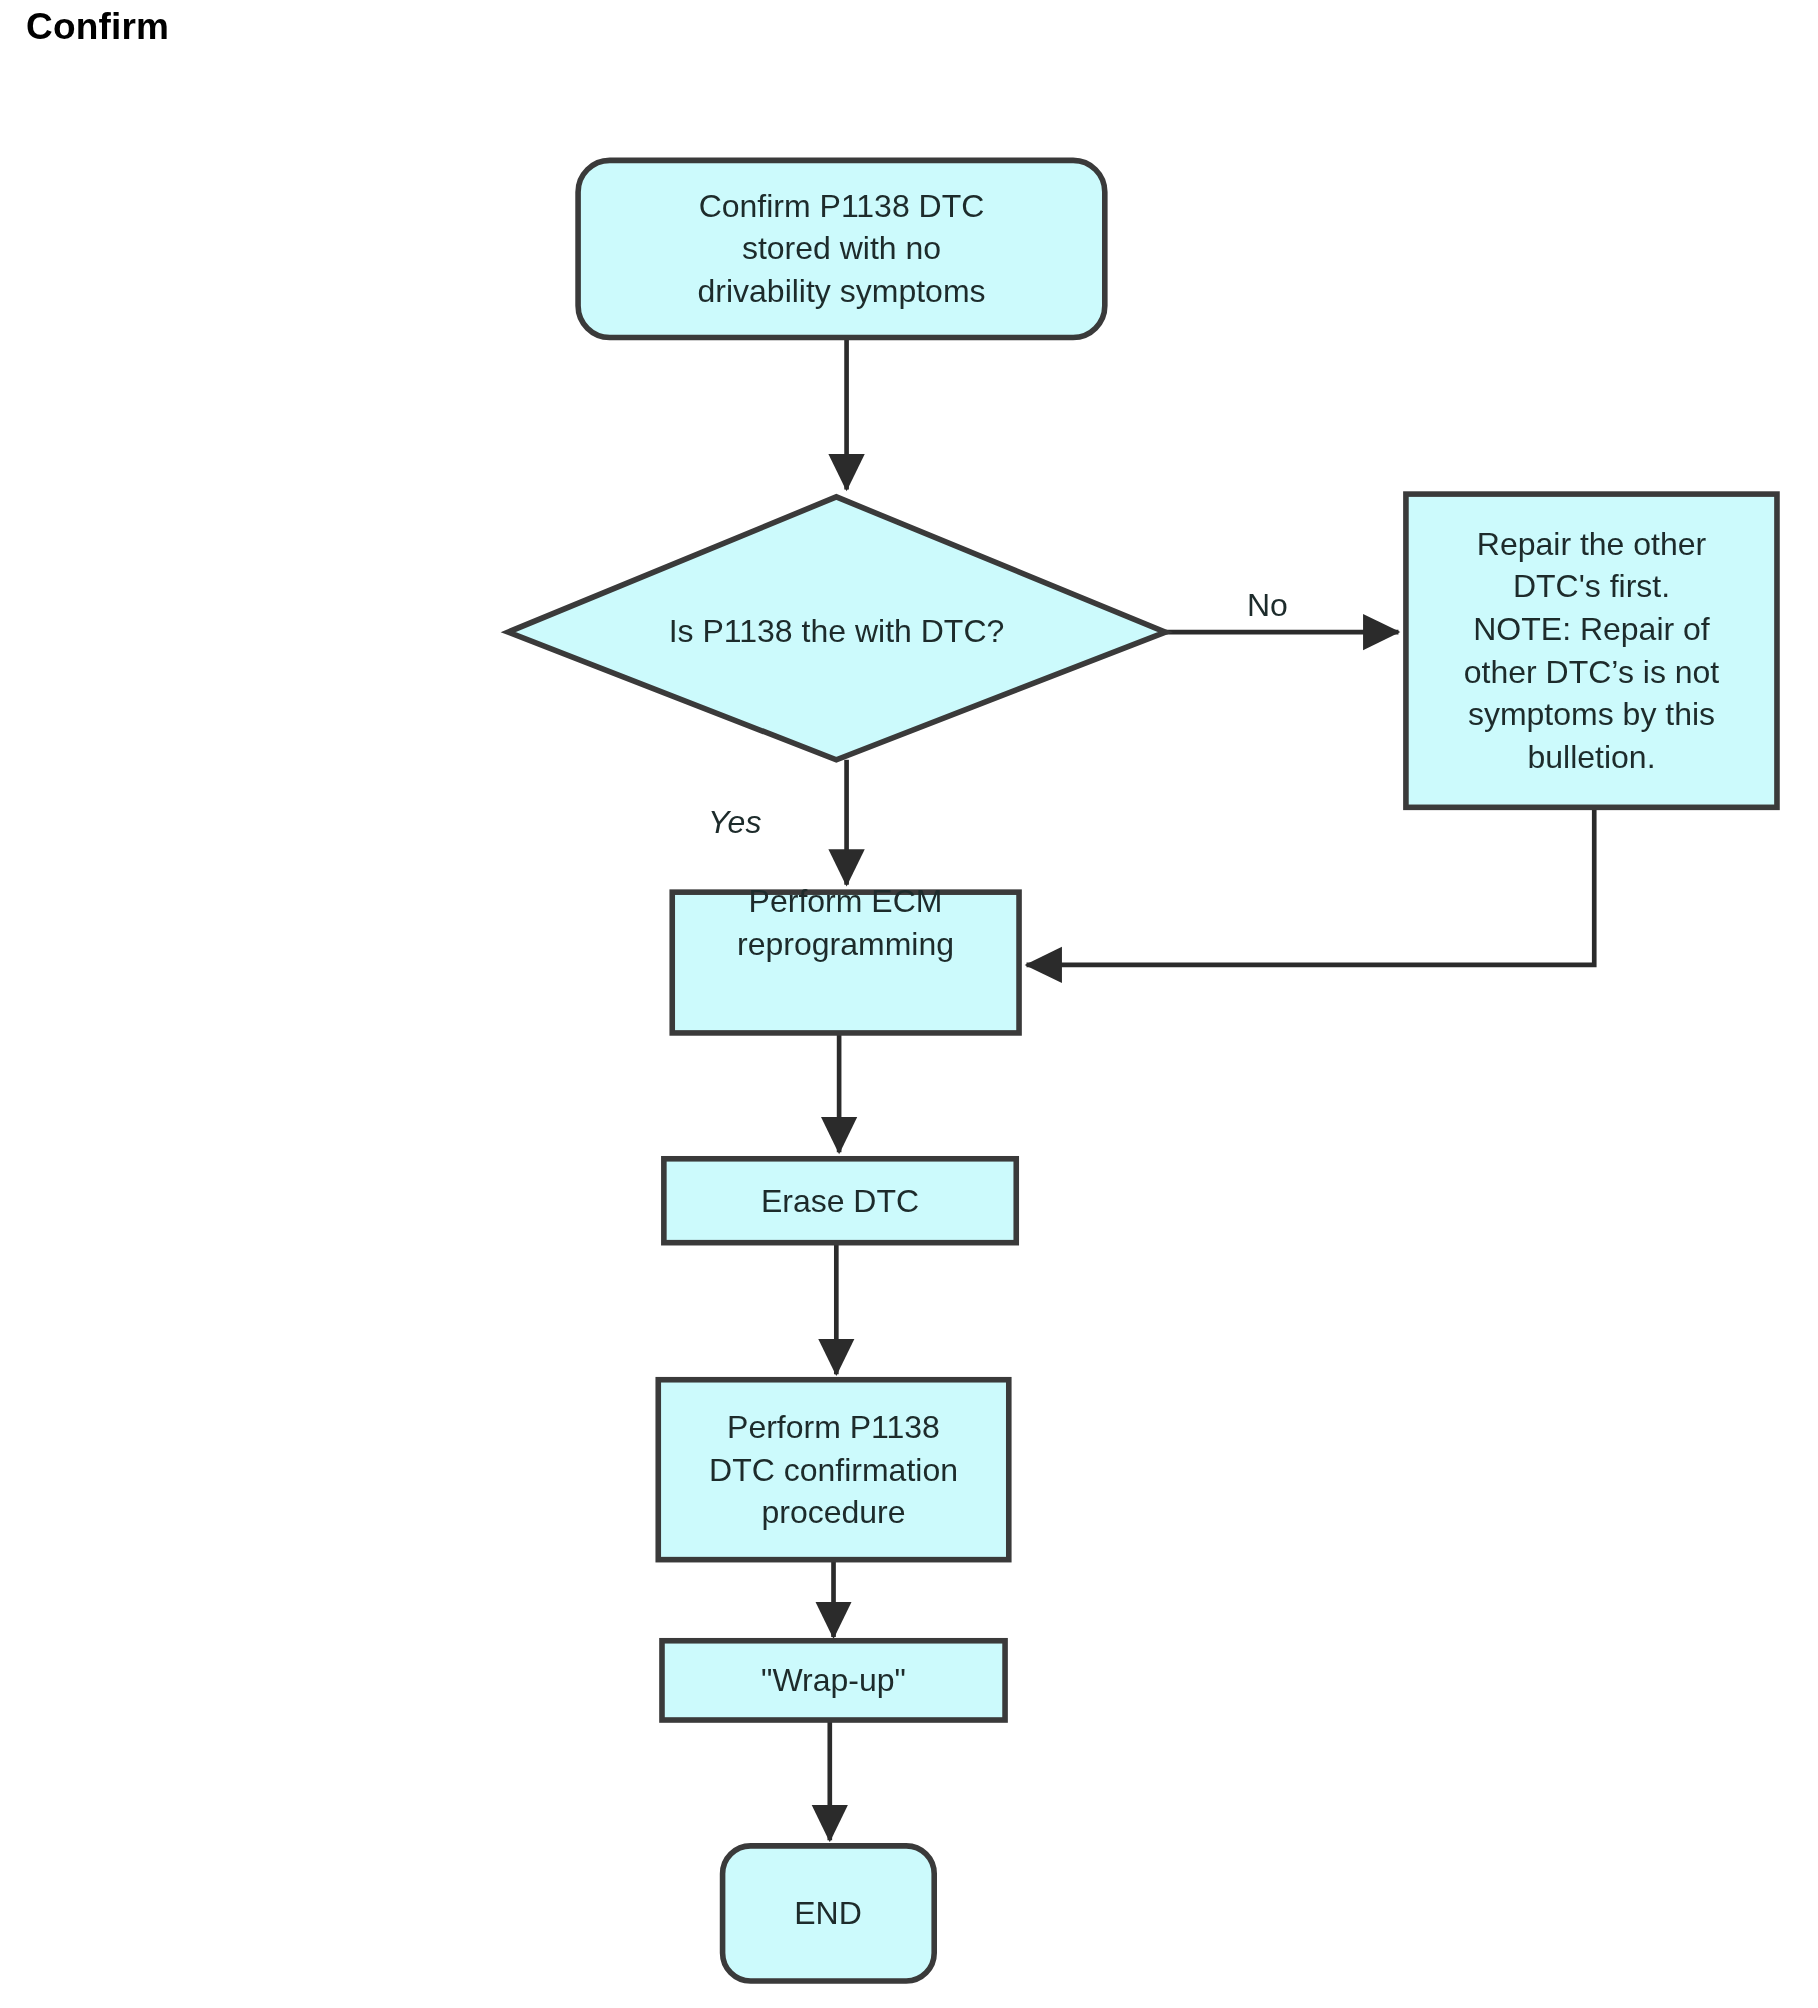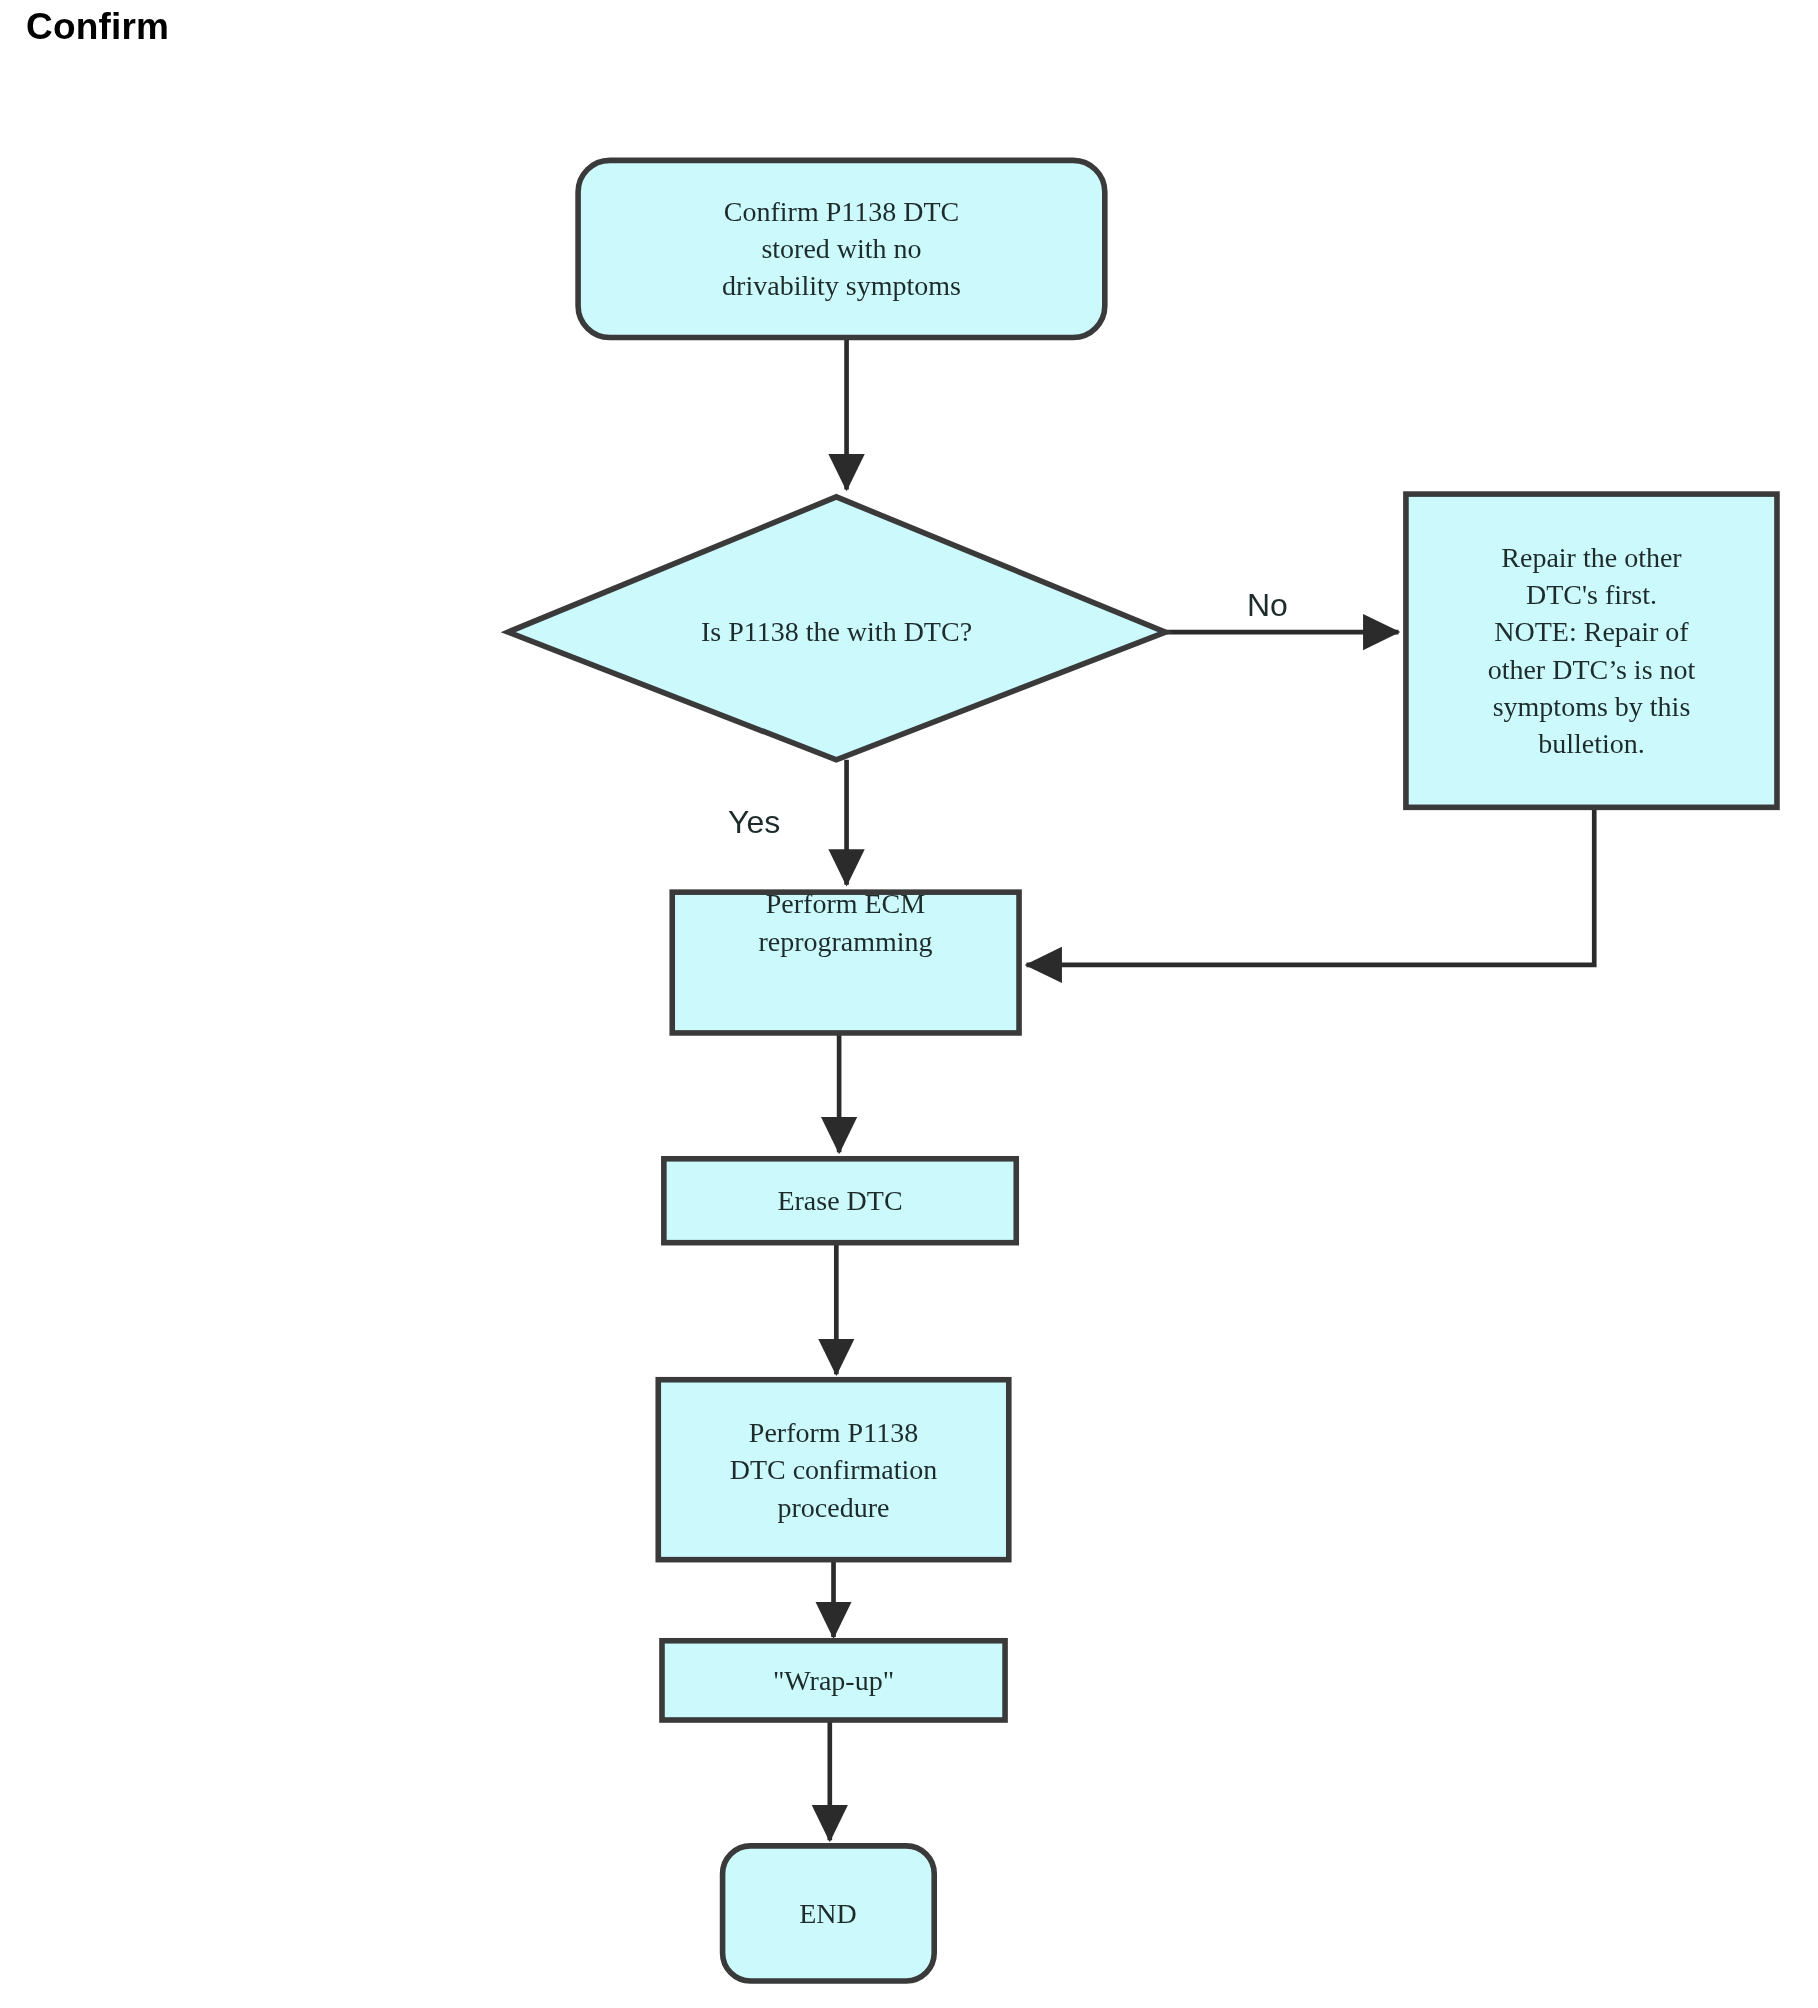--- a/index.html
+++ b/index.html
@@ -30,25 +30,24 @@
     width: 1819px;
     height: 2009px;
   }
   .node-label {
     position: absolute;
     display: flex;
     align-items: center;
     justify-content: center;
     text-align: center;
     color: #1d2b2b;
-    font-size: 28px;
+    font-size: 32px;
     line-height: 1.33;
     white-space: pre-line;
     pointer-events: none;
-    font-family: Liberation Serif, serif;
   }
   .edge-label {
     position: absolute;
     color: #1d2b2b;
     font-size: 32px;
     line-height: 1.1;
     white-space: nowrap;
     margin-top: 8px;
   }
 </style>
@@ -134,14 +133,14 @@
 <div class="node-label" style="left:658px; top:1380px; width:351px; height:180px;">Perform P1138
 DTC confirmation
 procedure</div>
 
 <div class="node-label" style="left:662px; top:1641px; width:343px; height:79px;">"Wrap-up"</div>
 
 <div class="node-label" style="left:722px; top:1846px; width:212px; height:135px;">END</div>
 
 <div class="edge-label" style="left:1247px; top:580px;">No</div>
 
-<div class="edge-label" style="left:728px; top:797px;">Yes</div>
+<div class="edge-label" style="left:708px; top:797px;font-style:italic;">Yes</div>
 
 
 </body></html>

